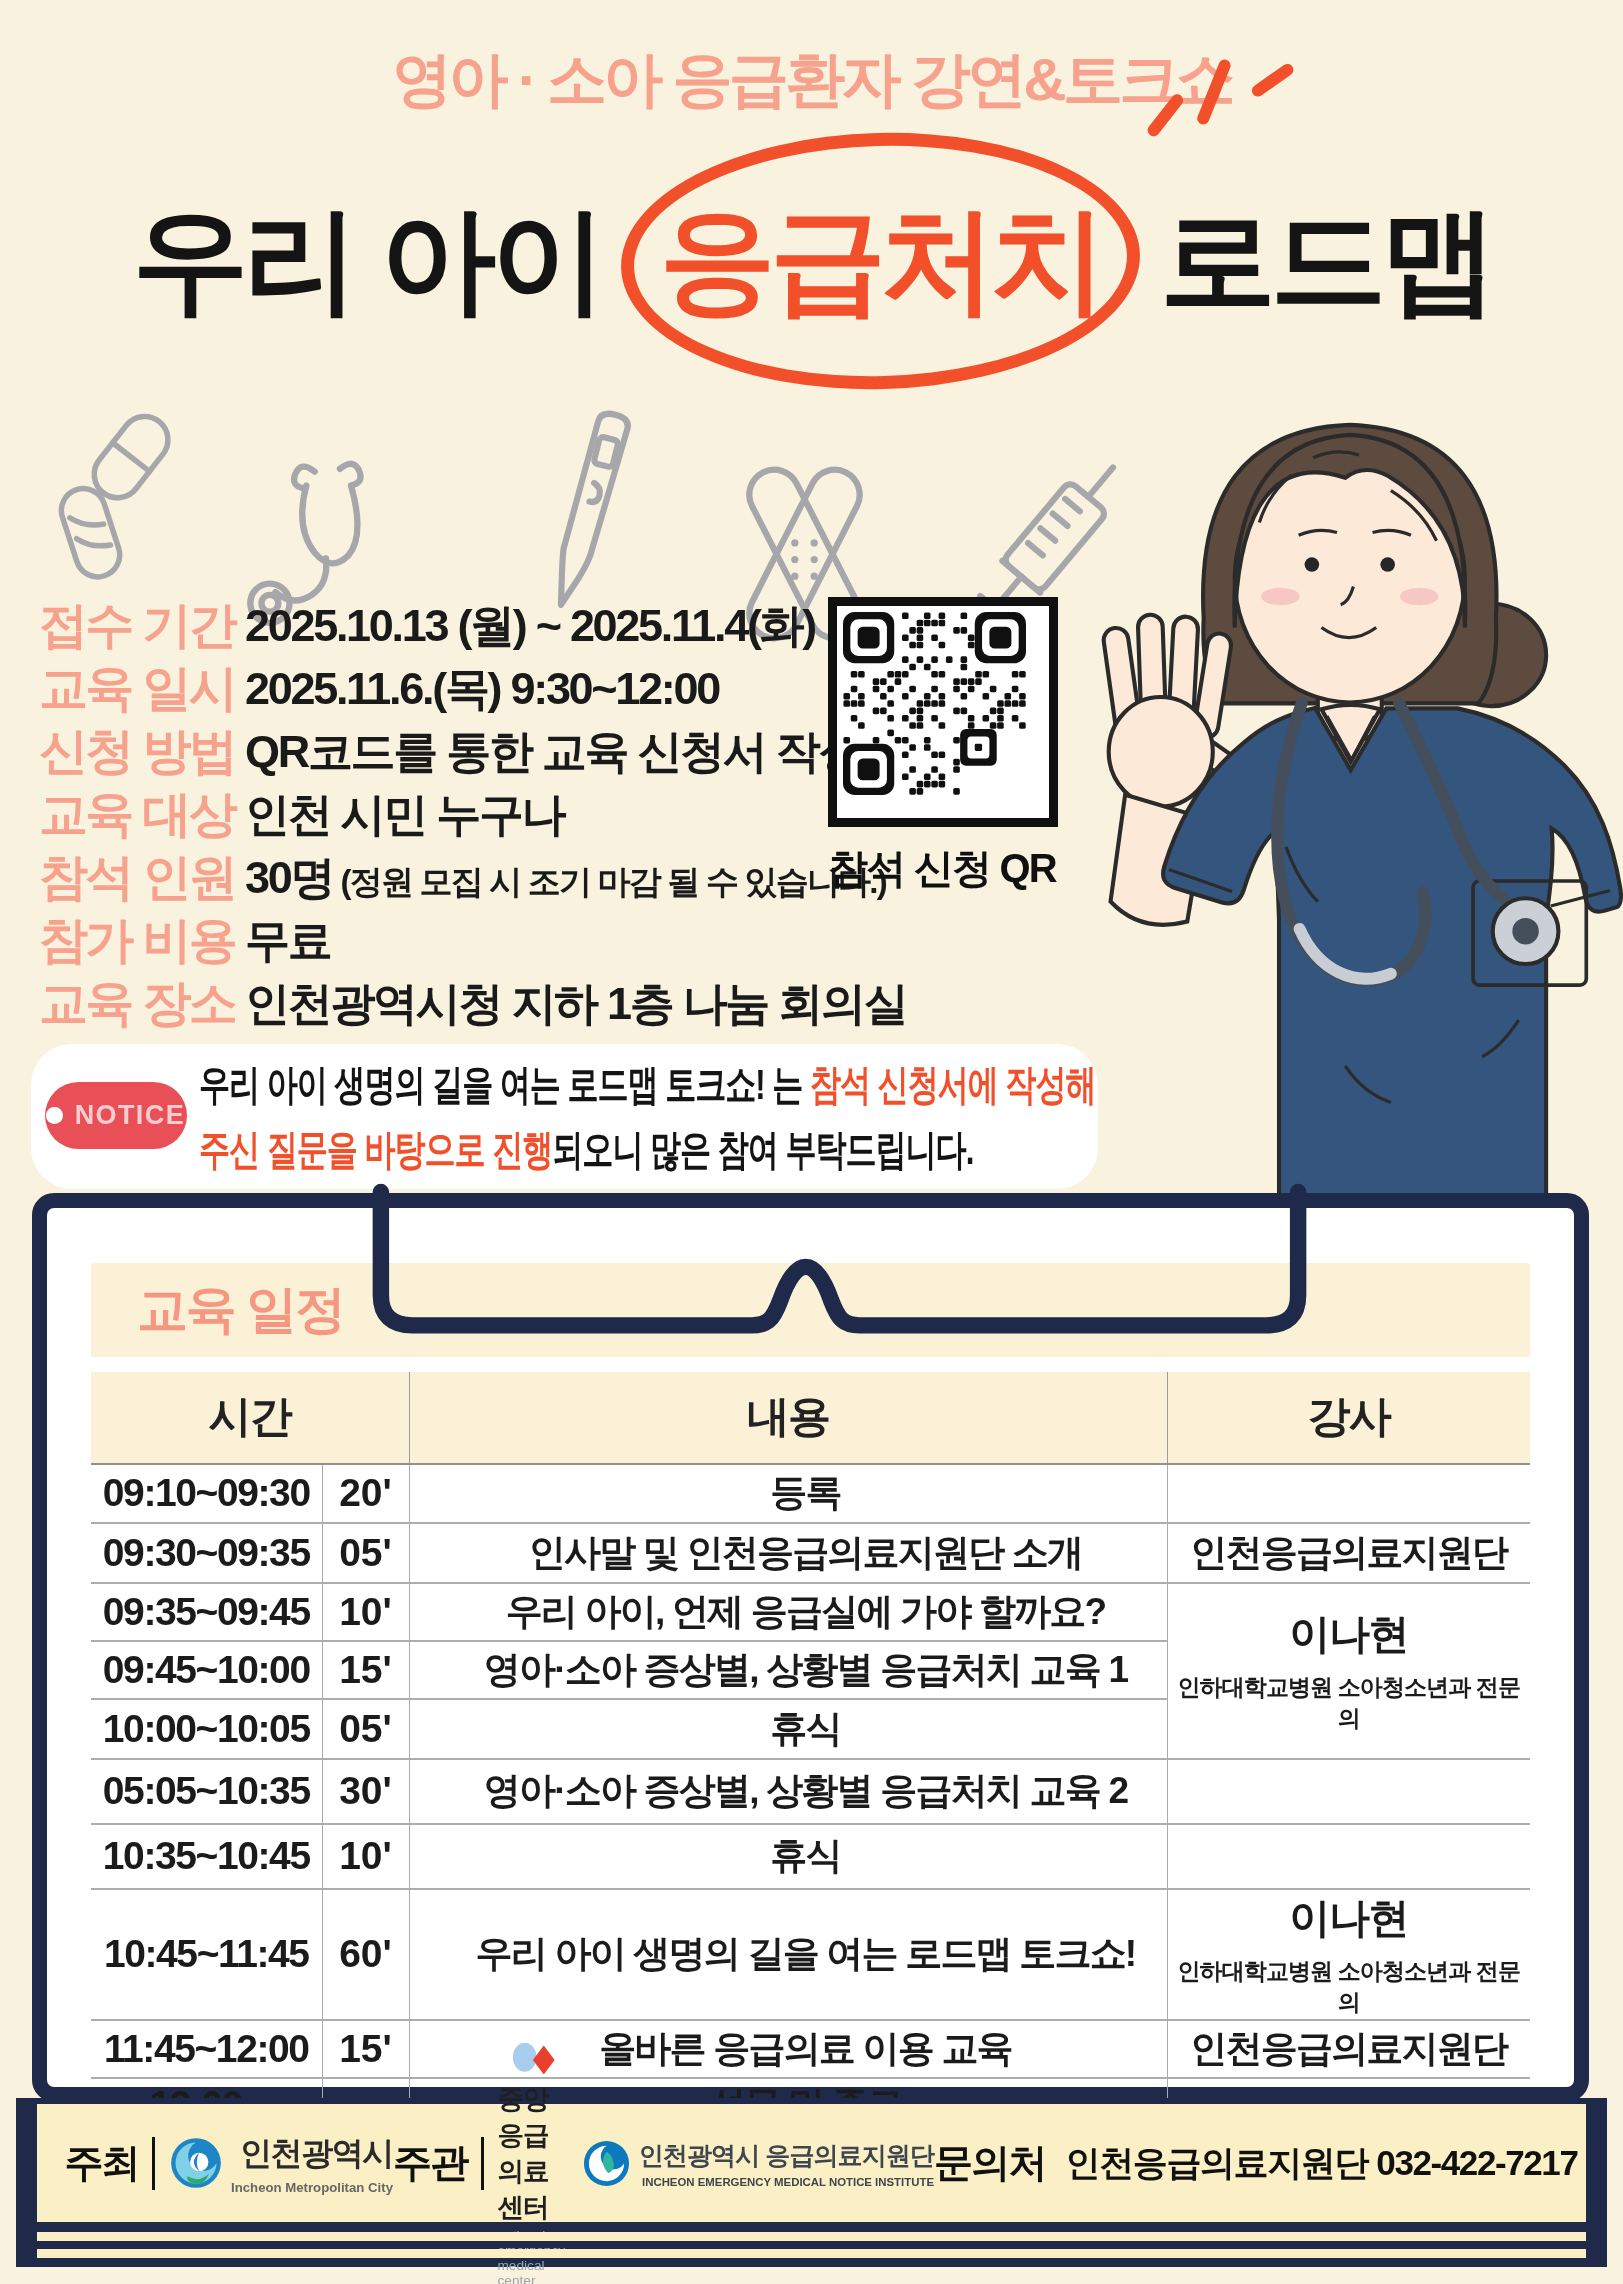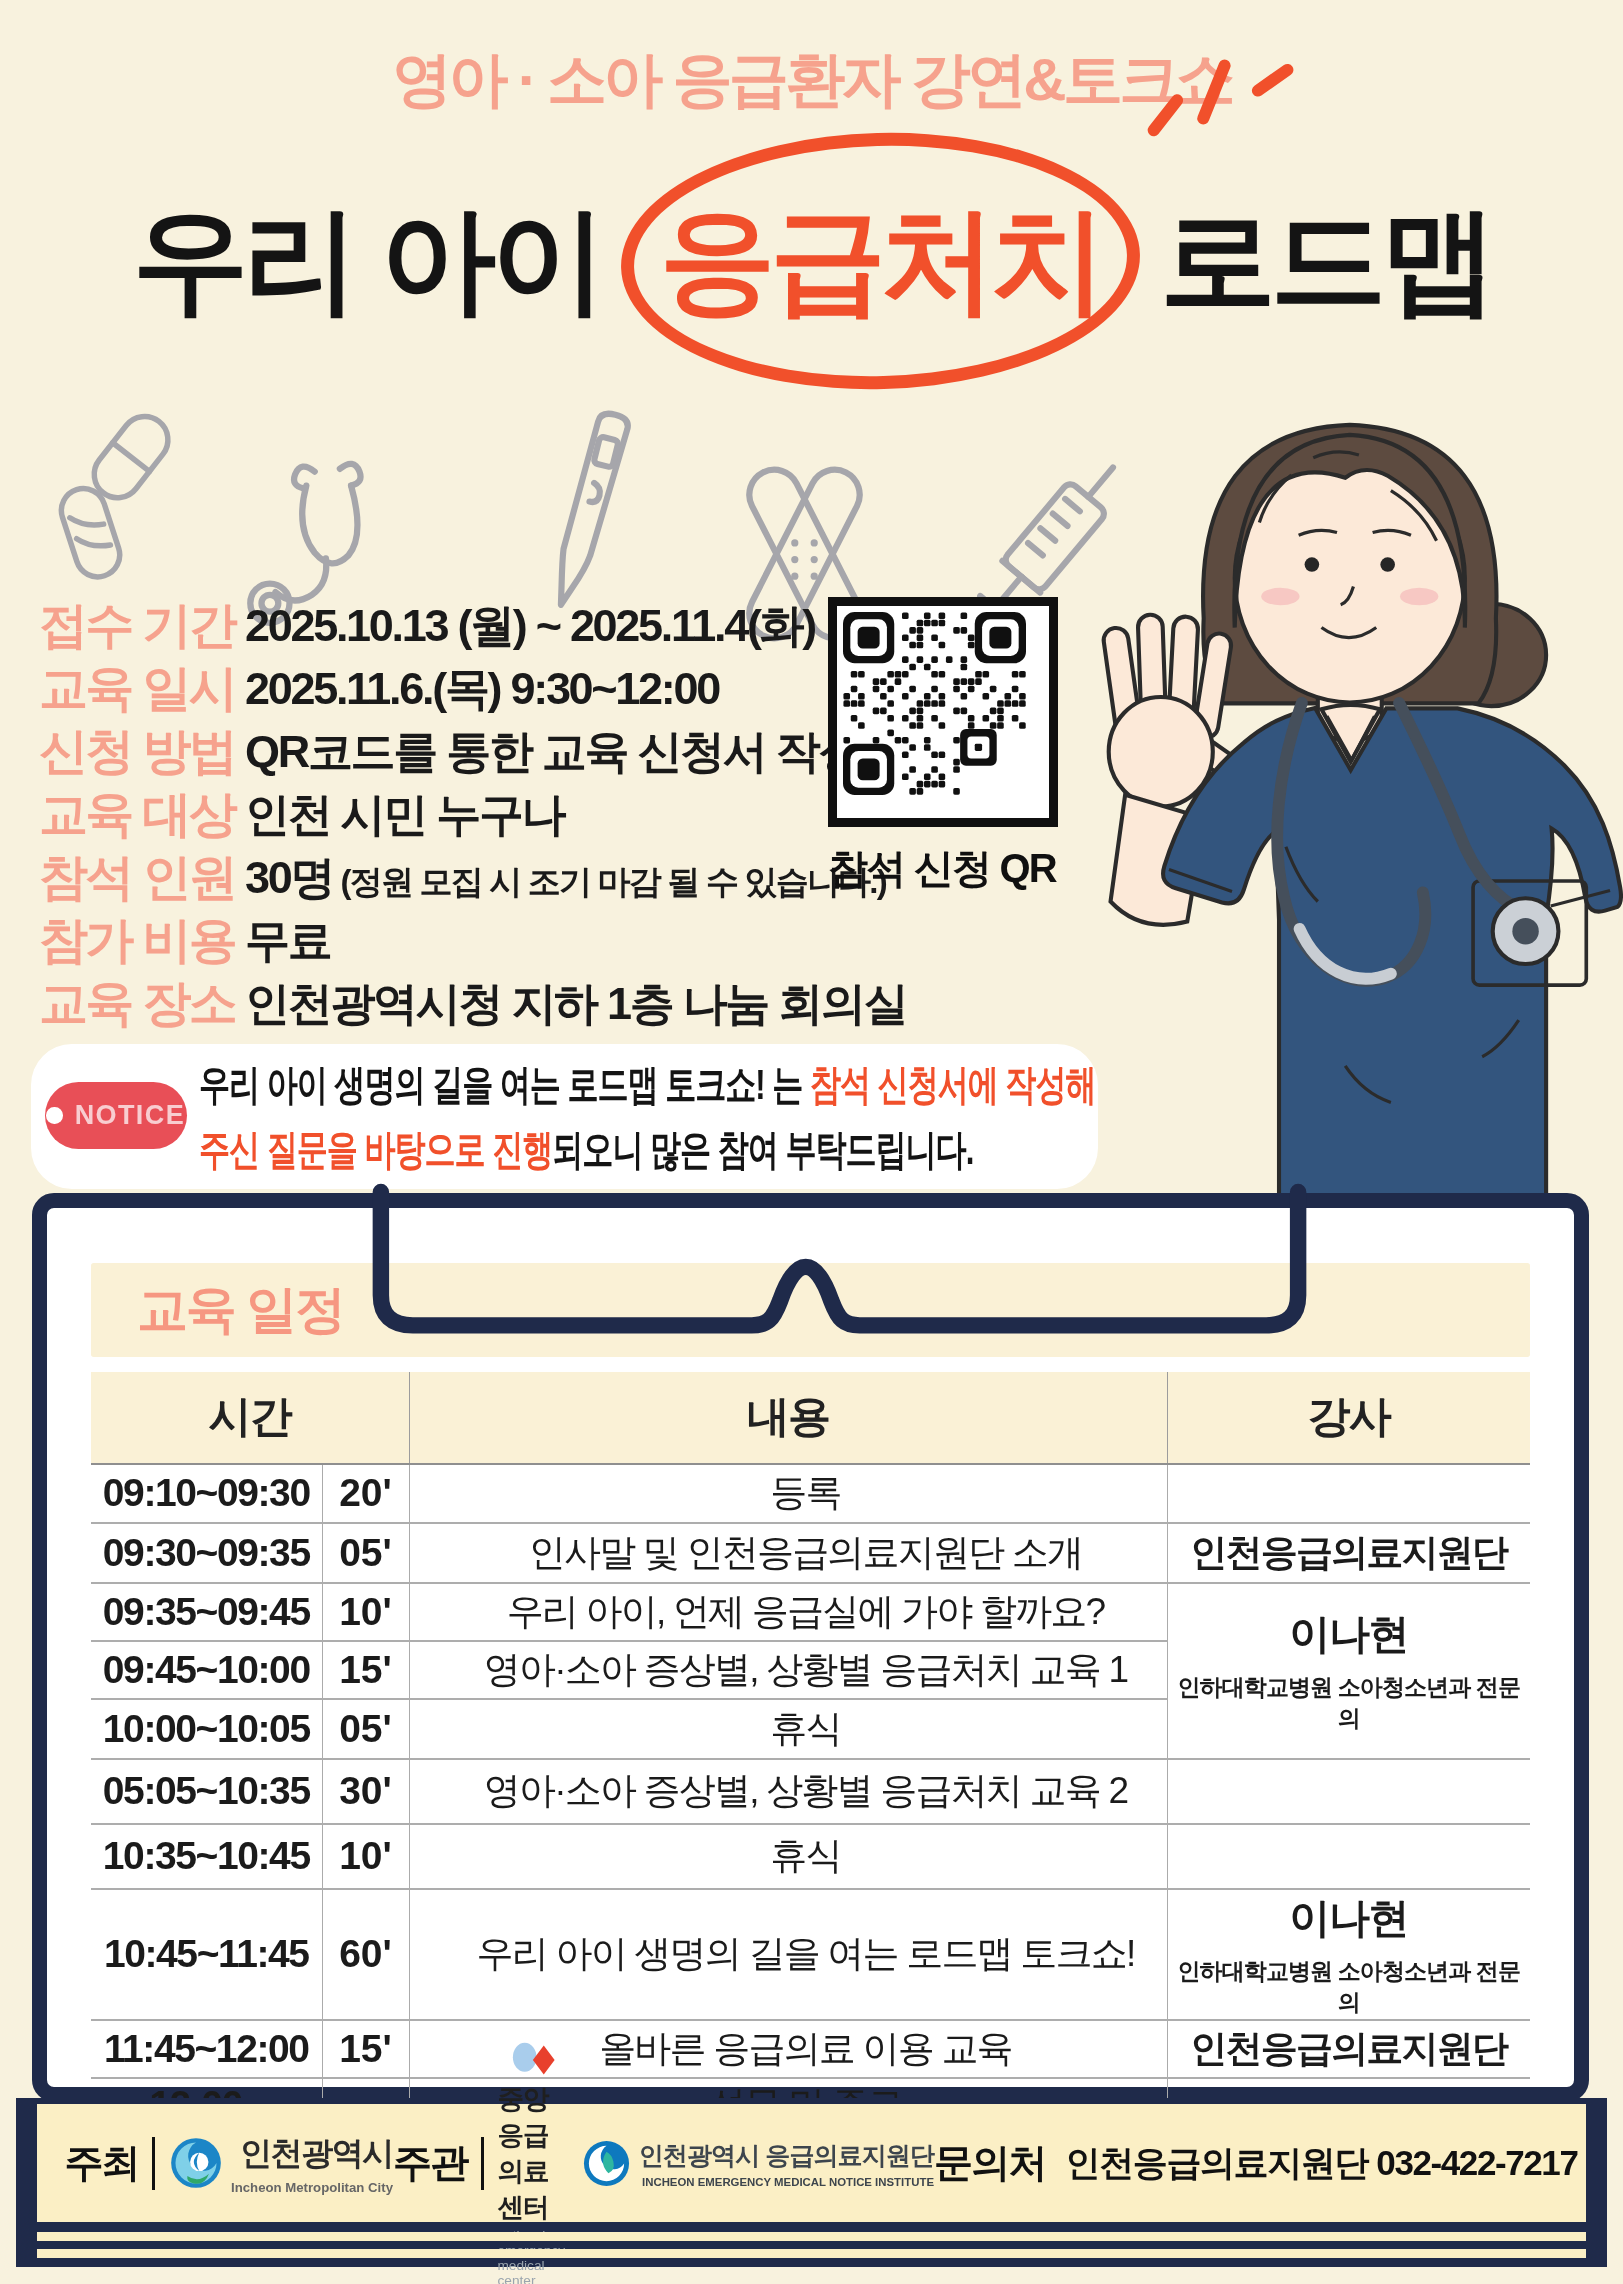--- a/index.html
+++ b/index.html
@@ -63,21 +63,21 @@
   table.sched{margin:14.6px 44px 0;border-collapse:collapse;table-layout:fixed;width:1439px;}
   table.sched col.w1{width:231px;} table.sched col.w2{width:87px;}
   table.sched col.w3{width:758px;} table.sched col.w4{width:363px;}
   table.sched th{background:#FAF1D6;height:89px;font-size:43px;font-weight:800;color:#222;
     letter-spacing:-1.8px;font-weight:800;}
   table.sched th.c3,table.sched th.c4{border-left:1.8px solid #9C9C9C;}
   table.sched td{text-align:center;vertical-align:middle;color:#1b1b1b;border-top:2.3px solid #ADADAD;}
   table.sched tbody tr:first-child td{border-top:2.7px solid #8F8F8F;}
   td.c1{font-size:39px;font-weight:600;letter-spacing:-1.4px;}
   td.c2{font-size:39px;font-weight:600;border-left:1.8px solid #ABABAB;}
-  td.c3{font-size:37px;font-weight:400;letter-spacing:-1.8px;border-left:1.8px solid #ABABAB;padding-left:36px;}
+  td.c3{font-size:37px;font-weight:700;letter-spacing:-1.8px;border-left:1.8px solid #ABABAB;padding-left:36px;}
   td.c4{font-size:37px;font-weight:700;letter-spacing:-1.8px;border-left:1.8px solid #ABABAB;}
   .sp-name{font-size:41px;font-weight:800;letter-spacing:-1.4px;}
   .sp-title{margin-top:10px;font-size:23px;font-weight:600;letter-spacing:-0.9px;}
   tbody tr:nth-child(1){height:59px;}  tbody tr:nth-child(2){height:60px;}
   tbody tr:nth-child(3){height:58px;}  tbody tr:nth-child(4){height:58px;}
   tbody tr:nth-child(5){height:60px;}  tbody tr:nth-child(6){height:65px;}
   tbody tr:nth-child(7){height:65px;}  tbody tr:nth-child(8){height:94px;}
   tbody tr:nth-child(9){height:58px;}  tbody tr:nth-child(10){height:47px;}
 
   

